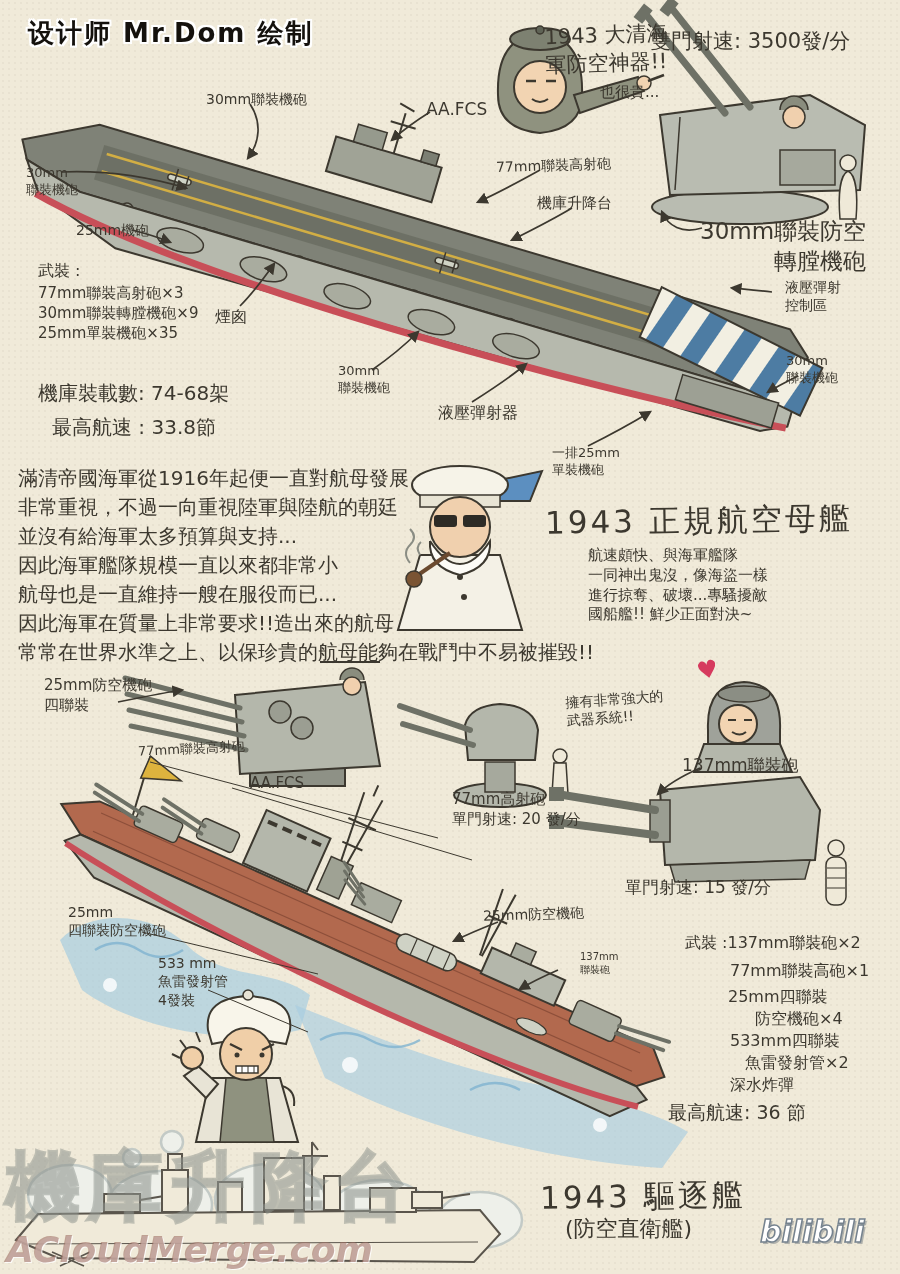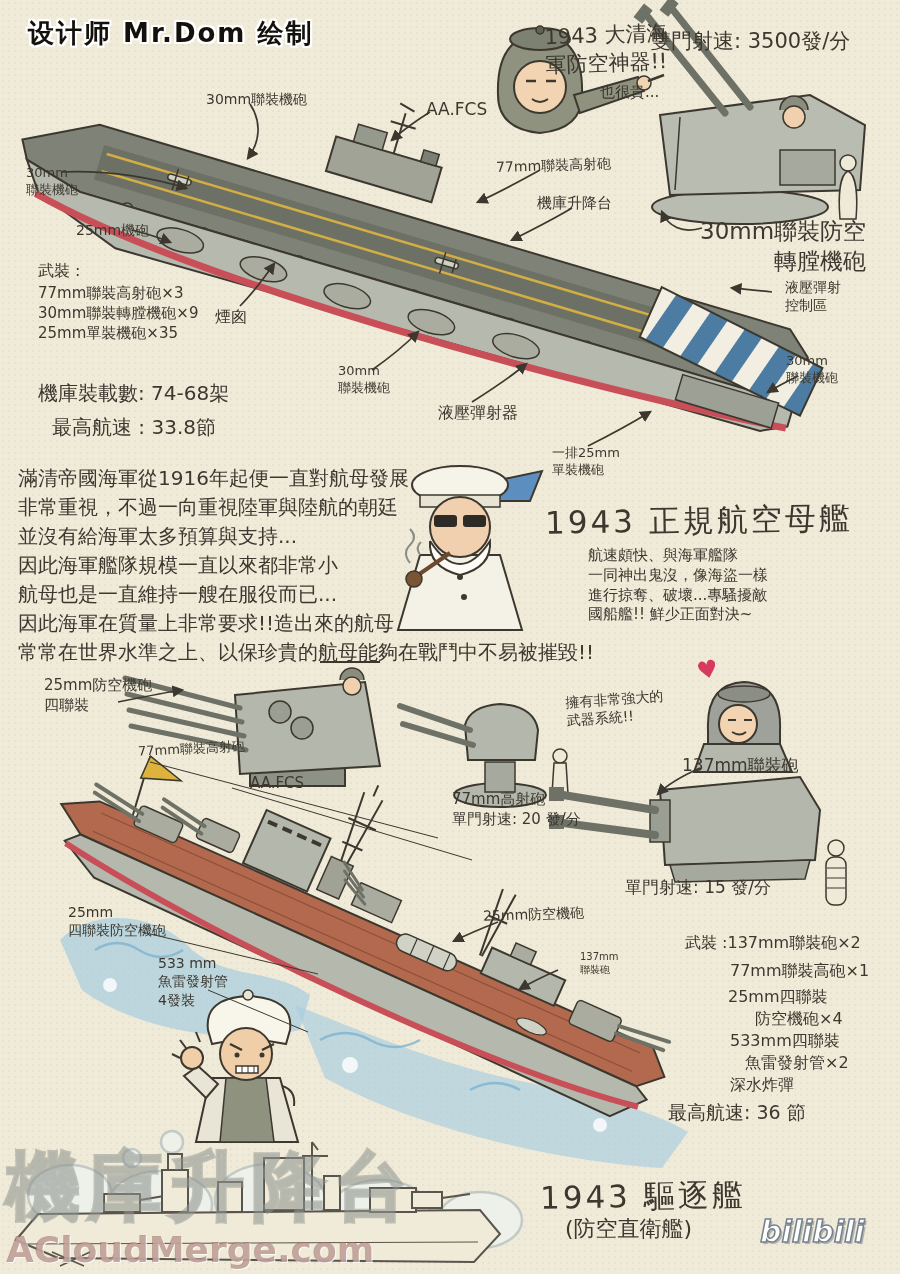--- a/index.html
+++ b/index.html
@@ -365,16 +365,16 @@
   <div class="t" style="left:728px;top:986px;font-size:16px;">25mm四聯裝</div>
   <div class="t" style="left:755px;top:1008px;font-size:16px;">防空機砲×4</div>
   <div class="t" style="left:730px;top:1030px;font-size:16px;">533mm四聯裝</div>
   <div class="t" style="left:745px;top:1052px;font-size:16px;">魚雷發射管×2</div>
   <div class="t" style="left:730px;top:1074px;font-size:16px;">深水炸彈</div>
   <div class="t" style="left:668px;top:1100px;font-size:19px;">最高航速: 36 節</div>
   <div class="t h1" style="left:540px;top:1176px;transform:rotate(-1deg);">1943 驅逐艦</div>
   <div class="t" style="left:565px;top:1214px;font-size:22px;">(防空直衛艦)</div>
 
   <div class="t wm-big" style="left:6px;top:1138px;">機庫升降台</div>
-  <div class="t wm-site" style="left:6px;top:1226px;">ACloudMerge.com</div>
+  <div class="t wm-site" style="left:6px;top:1226px;font-style:italic;">ACloudMerge.com</div>
   <div class="t wm-logo" style="left:760px;top:1212px;">bilibili</div>
 
 </div>
 
 </body></html>

